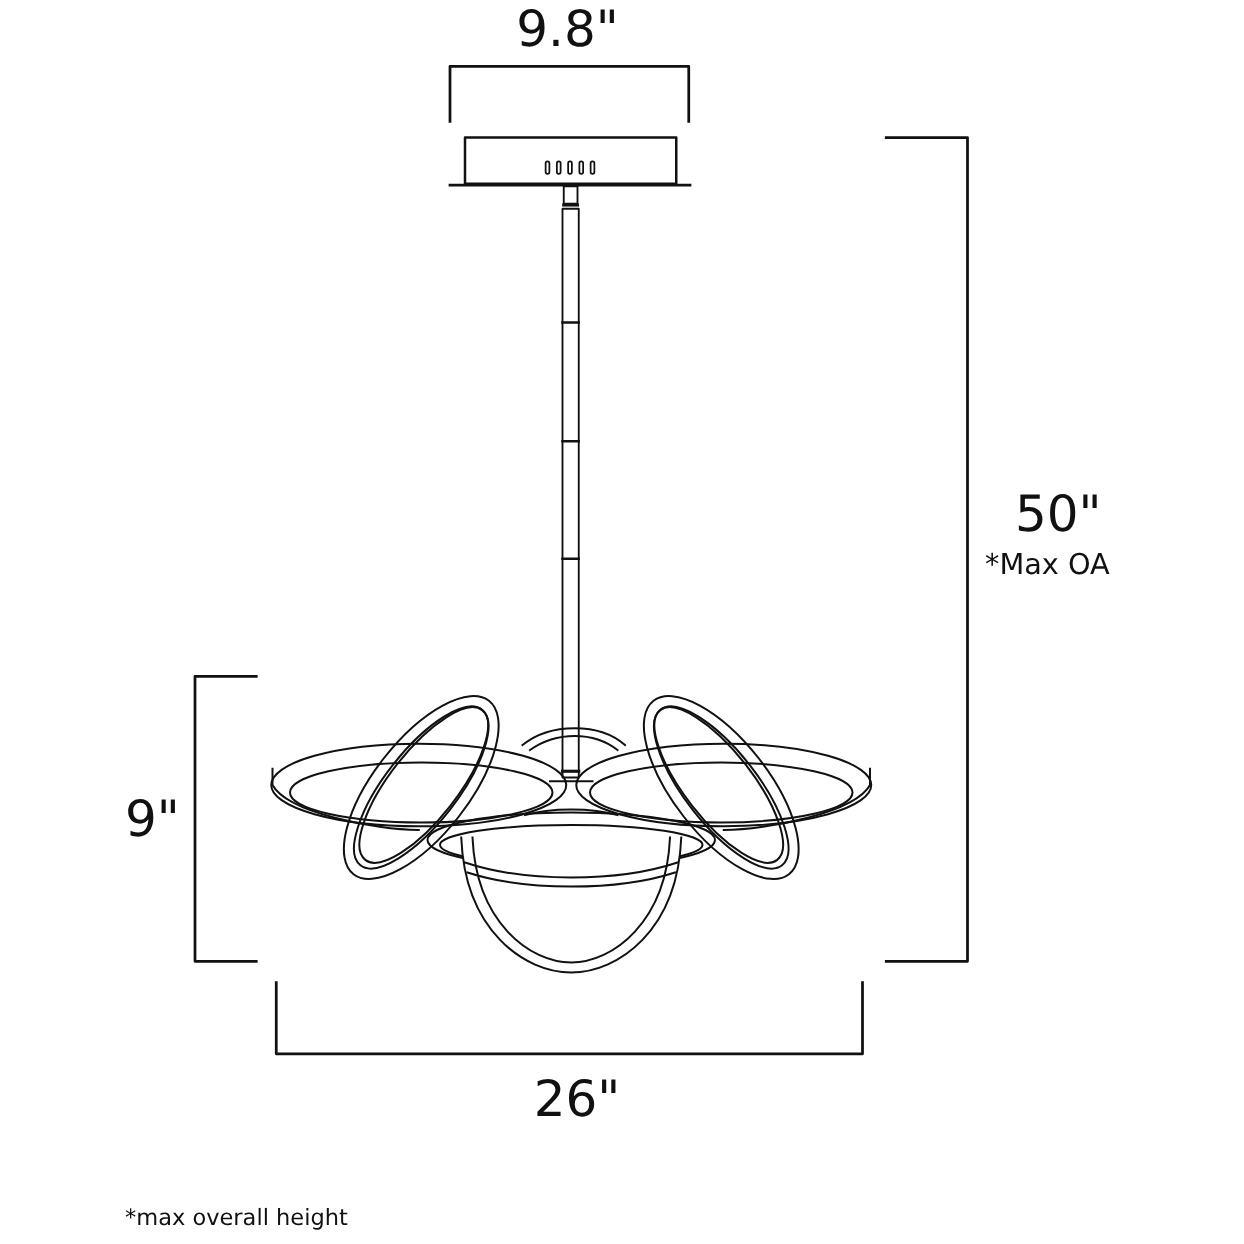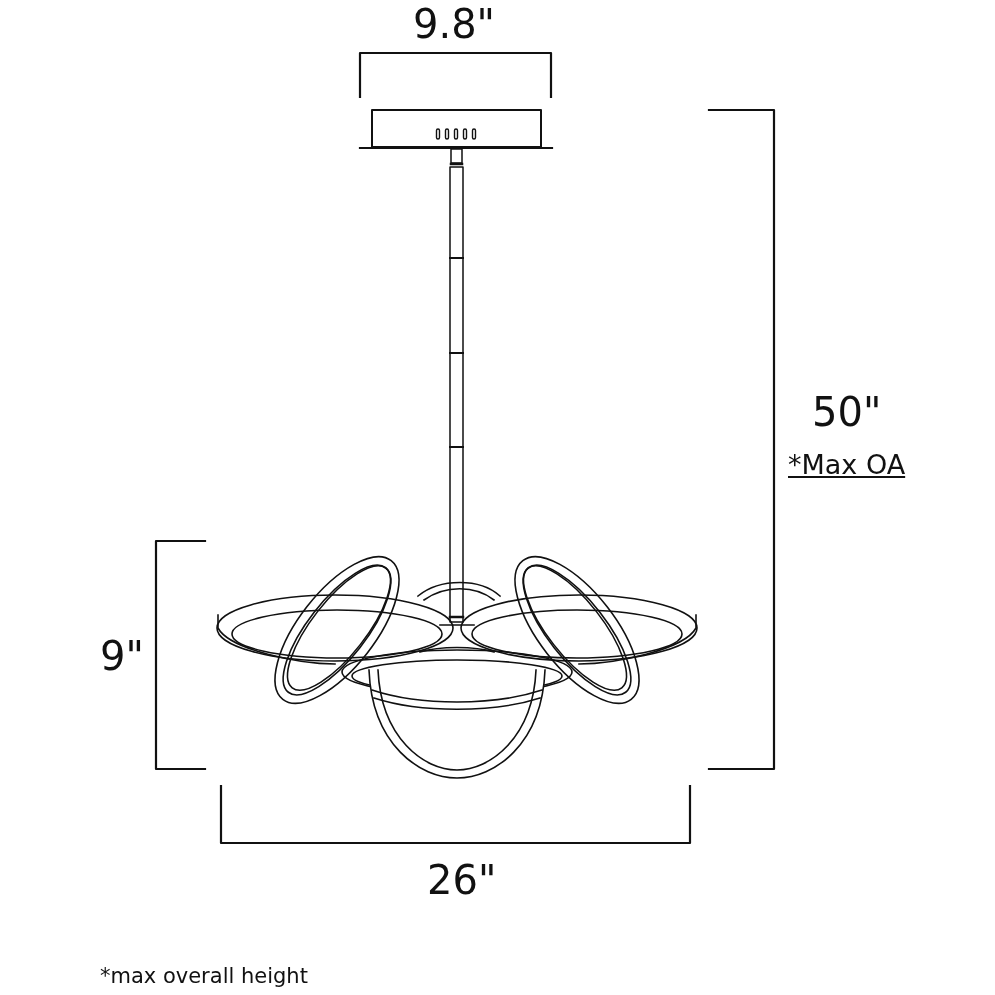--- a/index.html
+++ b/index.html
@@ -1,24 +1,24 @@
 <!DOCTYPE html>
 <html><head>
   <meta charset="utf-8">
   <style>
     html, body { margin: 0; padding: 0; background: #ffffff; }
     body { width: 995px; height: 995px; position: relative; overflow: hidden; font-family: "Liberation Sans", "DejaVu Sans", sans-serif; color: #111; }
     .canvas { position: absolute; left: 0; top: 0; width: 995px; height: 995px; }
     .label { position: absolute; color: #111; font-family: "DejaVu Sans", "Liberation Sans", sans-serif; line-height: 1; white-space: nowrap; }
     .dim-top { left: 413px; top: 4px; font-size: 40px; }
     .dim-right { left: 812px; top: 392px; font-size: 40px; }
-    .dim-right-note { left: 788px; top: 451px; font-size: 27px; text-decoration: underline; }
+    .dim-right-note { left: 788px; top: 441px; font-size: 23px; }
     .dim-left { left: 100px; top: 636px; font-size: 40px; }
     .dim-bottom { left: 427px; top: 860px; font-size: 40px; }
-    .footnote { left: 100px; top: 966px; font-size: 21px; }
+    .footnote { left: 100px; top: 966px; font-size: 18px; }
   </style>
 </head>
 <body>
 
 <svg class="canvas" viewBox="0 0 995 995" xmlns="http://www.w3.org/2000/svg">
   <g fill="none" stroke="#111" stroke-width="2" stroke-linejoin="round" stroke-linecap="square">
 
     <g stroke-width="2.2">
       <polyline points="360,97 360,53 551,53 551,97"></polyline>
     </g>

